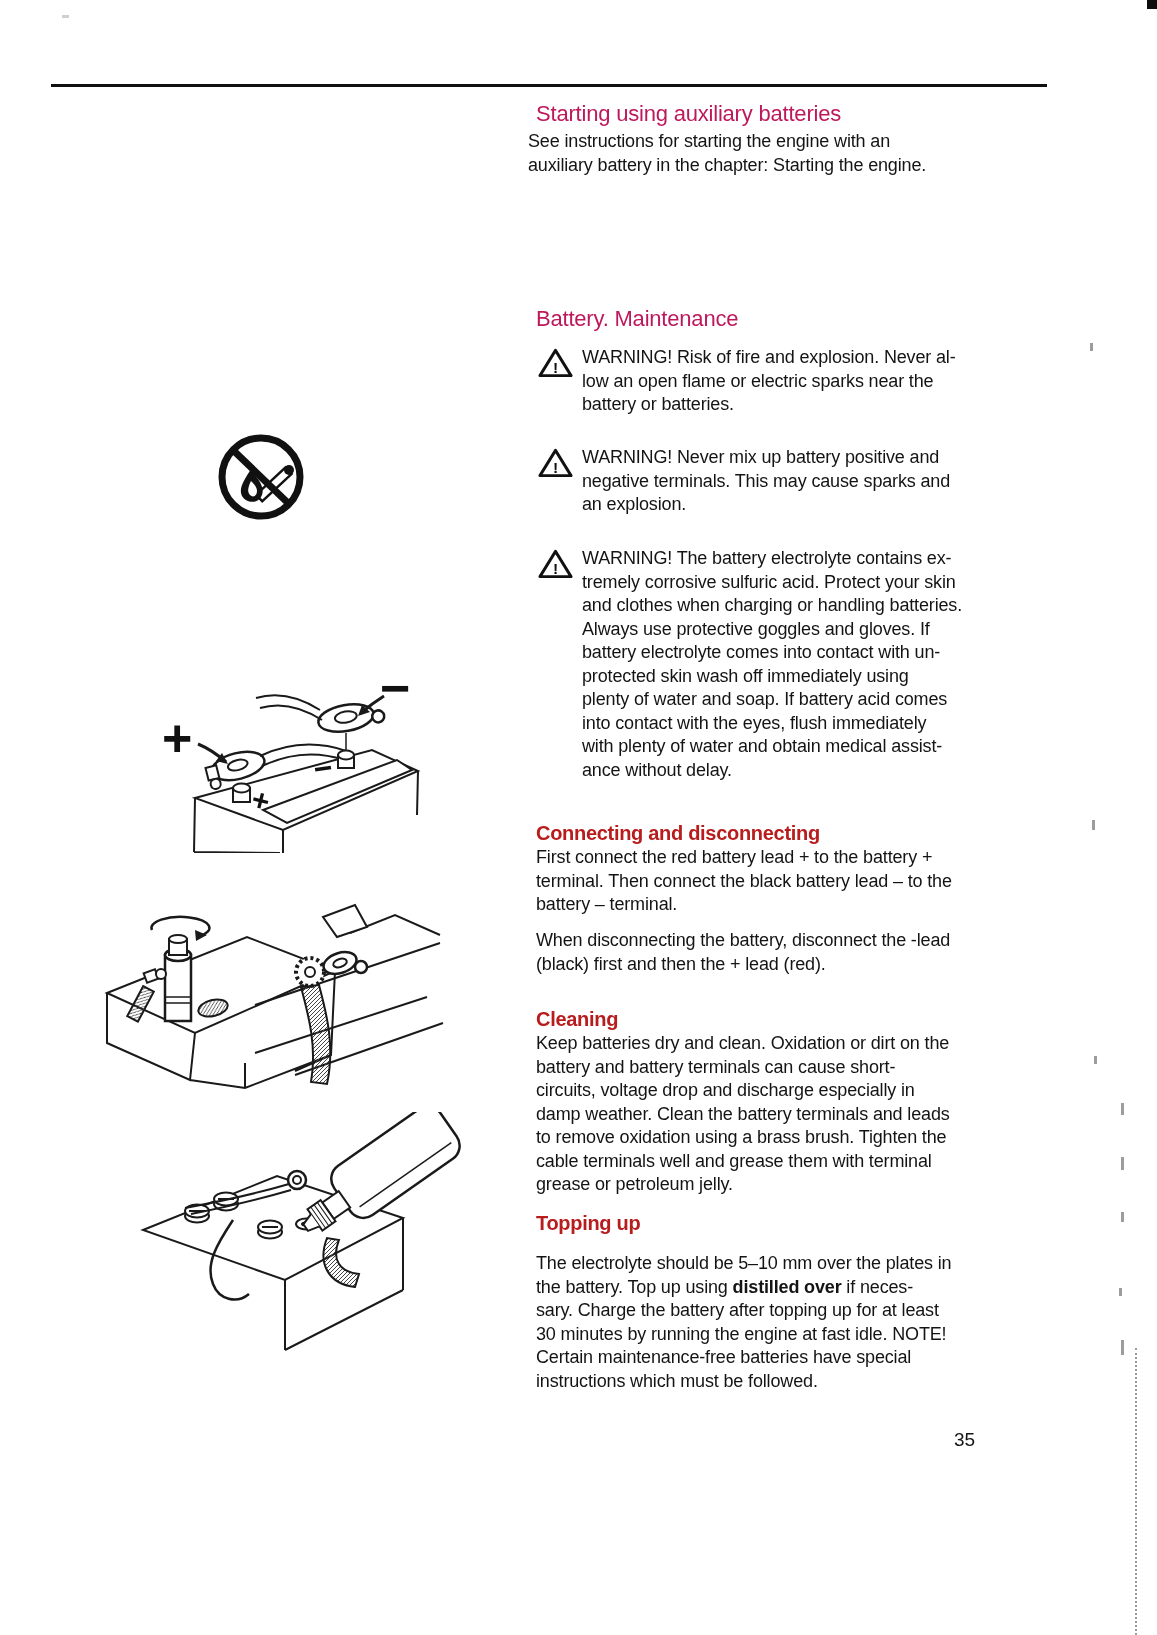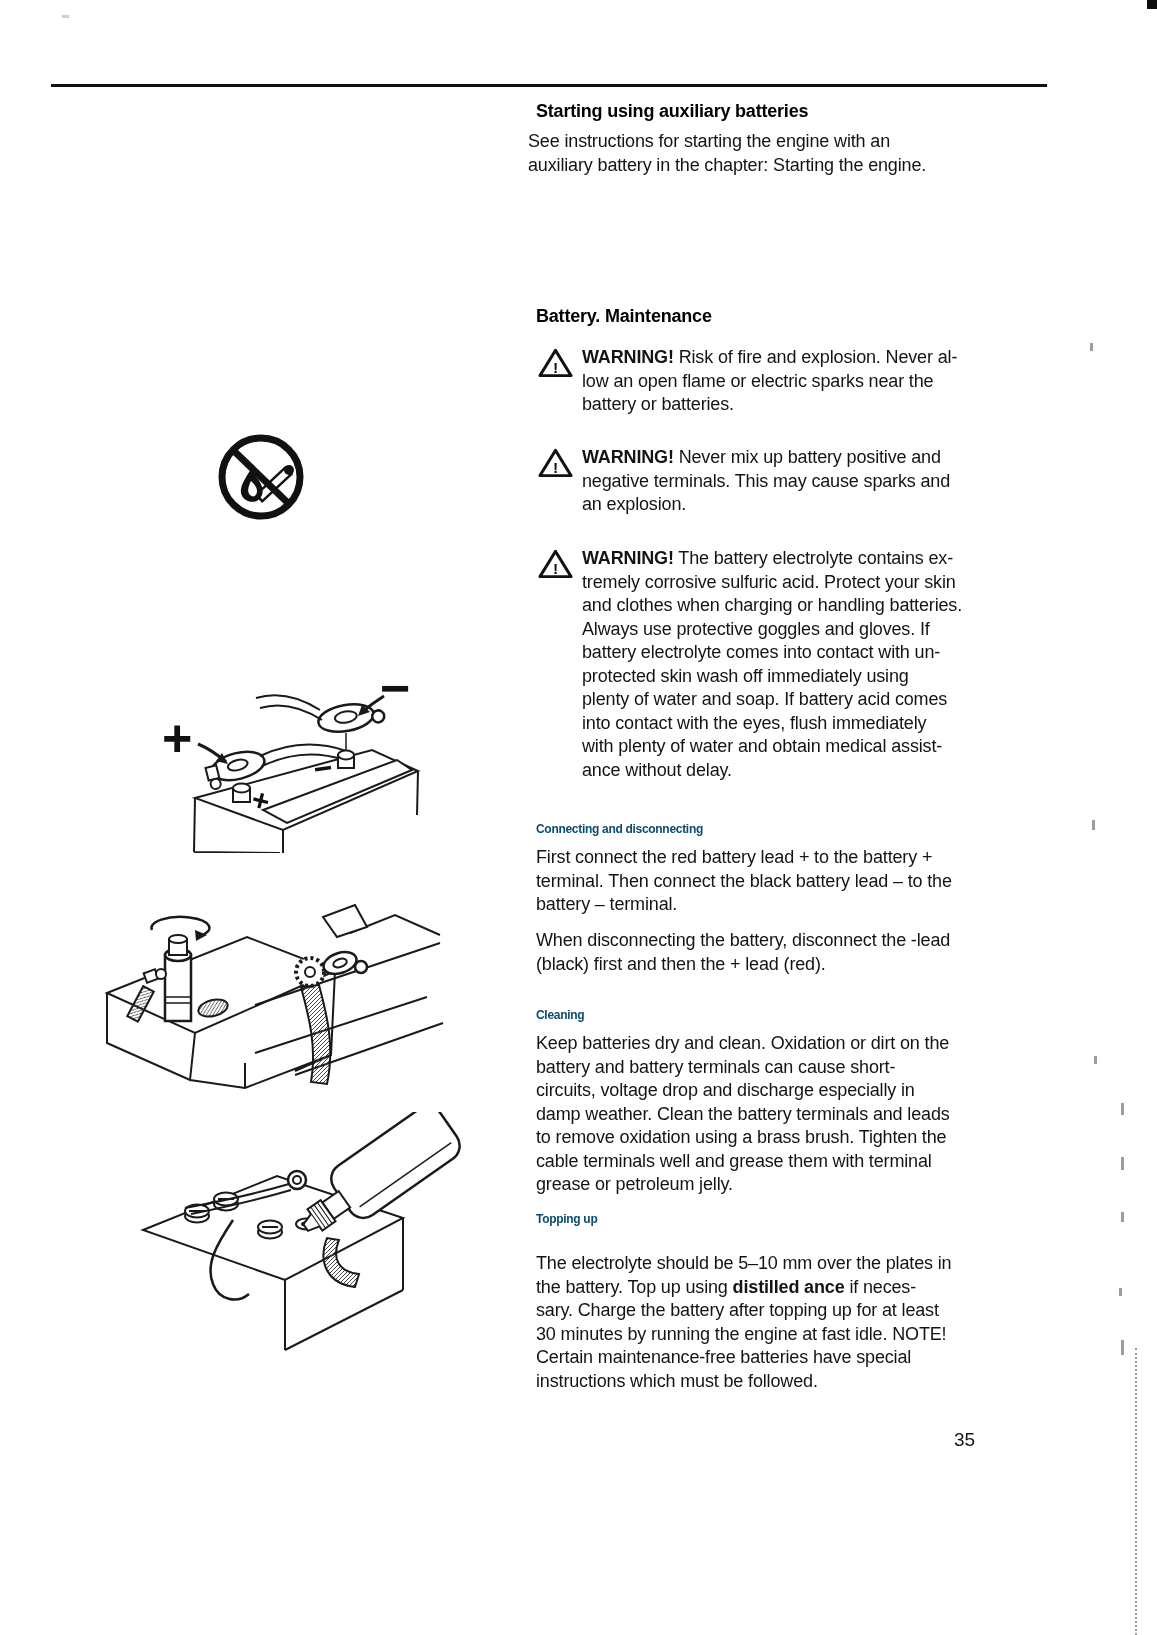--- a/index.html
+++ b/index.html
@@ -2,26 +2,26 @@
 <html><head>
 <meta charset="utf-8">
 <style>
   * { margin:0; padding:0; box-sizing:border-box; }
   html,body { background:#ffffff; }
   .page {
     position:relative; width:1157px; height:1635px; background:#fff;
     font-family:"Liberation Sans", sans-serif; color:#121212; overflow:hidden;
   }
   .abs { position:absolute; }
-  .sec-heading { font-size:18px; font-weight:700; letter-spacing:-0.2px; color:#000000; }
-  .subhead    { font-size:12px; font-weight:700; letter-spacing:-0.3px; color:#0c4a6e; }
+  .sec-heading { font-size:22px; font-weight:400; letter-spacing:-0.2px; color:#be185d; }
+  .subhead    { font-size:20px; font-weight:700; letter-spacing:-0.3px; color:#b91c1c; }
   .bodytext   { font-size:18px; line-height:23.5px; white-space:pre-line; letter-spacing:-0.15px; color:#141414; }
   .warning-row { display:flex; gap:9px; align-items:flex-start; }
   .warning-row .tri { flex-shrink:0; margin-top:1px; }
-  .warning-row p b { font-weight:700;margin-top:34px; }
+  .warning-row p b { font-weight:400;margin-top:34px; }
   .rule { background:#101010; }
   .corner-mark { background:#0d0d0d; }
   .dash { position:absolute; width:3px; background:#9c9c9c; }
   .speck { position:absolute; background:#cfcfcf; }
   .dotline { position:absolute; border-left:2px dotted #9a9a9a; width:0; }
   .pagenum { font-size:19px; color:#141414; }
   svg { display:block; }
 </style>
 </head>
 <body>
@@ -97,21 +97,21 @@
   <div class="abs bodytext" style="left:536px; top:1032px; width:470px;">Keep batteries dry and clean. Oxidation or dirt on the
 battery and battery terminals can cause short-
 circuits, voltage drop and discharge especially in
 damp weather. Clean the battery terminals and leads
 to remove oxidation using a brass brush. Tighten the
 cable terminals well and grease them with terminal
 grease or petroleum jelly.</div>
 
   <div class="abs subhead" style="left:536px; top:1212px;">Topping up</div>
   <div class="abs bodytext" style="left:536px; top:1252px; width:470px;"><span>The electrolyte should be 5–10 mm over the plates in
-the battery. Top up using </span><b>distilled ance</b><span> if neces-
+the battery. Top up using </span><b>distilled over</b><span> if neces-
 sary. Charge the battery after topping up for at least
 30 minutes by running the engine at fast idle. NOTE!
 Certain maintenance-free batteries have special
 instructions which must be followed.</span></div>
 
   <div class="abs pagenum" style="left:954px; top:1429px;">35</div>
 
   <svg class="abs" style="left:213px; top:429px;" width="96" height="96" viewBox="0 0 96 96">
     <circle cx="48" cy="48" r="39" fill="none" stroke="#111" stroke-width="7"></circle>
     <g transform="rotate(-43 48 68)">

